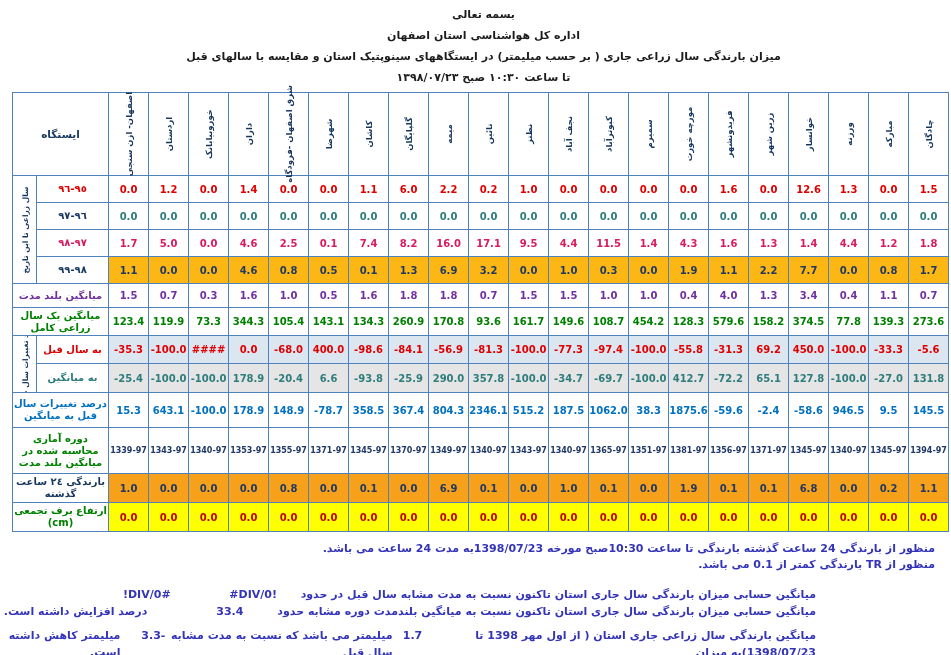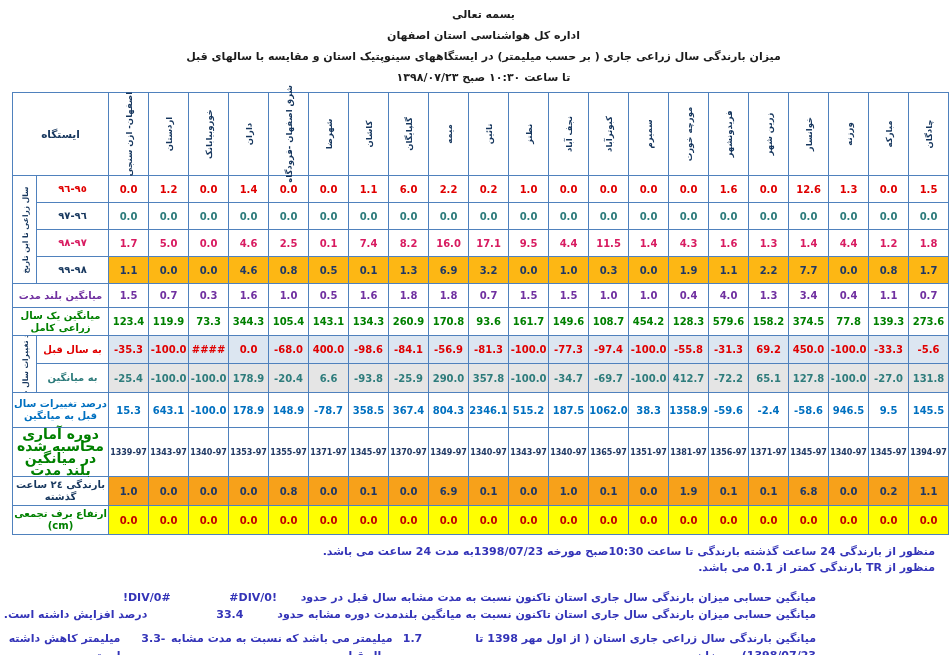--- a/index.html
+++ b/index.html
@@ -34,21 +34,21 @@
   
   .theme-y95 .val{color:#E00000}                 .theme-y95 .rowlabel{color:#E00000}
   .theme-y96 .val{color:#2E7C7C}                 .theme-y96 .rowlabel{color:#17375E}
   .theme-y97 .val{color:#D81B60}                 .theme-y97 .rowlabel{color:#D81B60}
   .theme-y98 .val{color:#1F3864;background:#FDB714}.theme-y98 .rowlabel{color:#17375E}
   .theme-avg .val{color:#7030A0}                 .theme-avg .rowlabel{color:#7030A0}
   .theme-fullyear .val{color:#008000}            .theme-fullyear .rowlabel{color:#008000}
   .theme-prevyear .val{color:#E00000;background:#DCE6F1}.theme-prevyear .rowlabel{color:#E00000}
   .theme-tomean .val{color:#2E7C7C;background:#e5e5e5}  .theme-tomean .rowlabel{color:#2E7C7C}
   .theme-pctprev .val{color:#0070C0}             .theme-pctprev .rowlabel{color:#0070C0}
-  .theme-period .val{color:#1F3864;font-size:8px}.theme-period .rowlabel{color:#008000;font-size:14px}
+  .theme-period .val{color:#1F3864;font-size:8px}.theme-period .rowlabel{color:#008000;font-size:10px}
   .theme-rain24 .val{color:#1F3864;background:#F7A11A}.theme-rain24 .rowlabel{color:#17375E}
   .theme-snow .val{color:#C00000;background:#FFFF00}  .theme-snow .rowlabel{color:#008000;font-size:10px}
 
   
   .notes{direction:rtl;text-align:right;padding:9px 16px 0 0;color:#3434B8;font-weight:bold;font-size:11px;line-height:16px;}
   .stats{direction:rtl;padding:13px 135px 0 0;color:#3434B8;font-weight:bold;font-size:11px;line-height:17px;}
   .stat-line{display:flex;align-items:baseline;}
   .stat-line .sval{min-width:95px;text-align:center;direction:ltr;}
   .stat-line .ssfx{margin-right:35px;}
   .stat-line.s3{margin-top:7px;}
@@ -369,21 +369,21 @@
           <td class="val">148.9</td>
           <td class="val">-78.7</td>
           <td class="val">358.5</td>
           <td class="val">367.4</td>
           <td class="val">804.3</td>
           <td class="val">2346.1</td>
           <td class="val">515.2</td>
           <td class="val">187.5</td>
           <td class="val">1062.0</td>
           <td class="val">38.3</td>
-          <td class="val">1358.9</td>
+          <td class="val">1875.6</td>
           <td class="val">-59.6</td>
           <td class="val">-2.4</td>
           <td class="val">-58.6</td>
           <td class="val">946.5</td>
           <td class="val">9.5</td>
           <td class="val">145.5</td>
         </tr>
         <tr class="theme-period">
           <td class="rowlabel" colspan="2">دوره آماری محاسبه شده در میانگین بلند مدت</td>
           <td class="val">1339-97</td>

